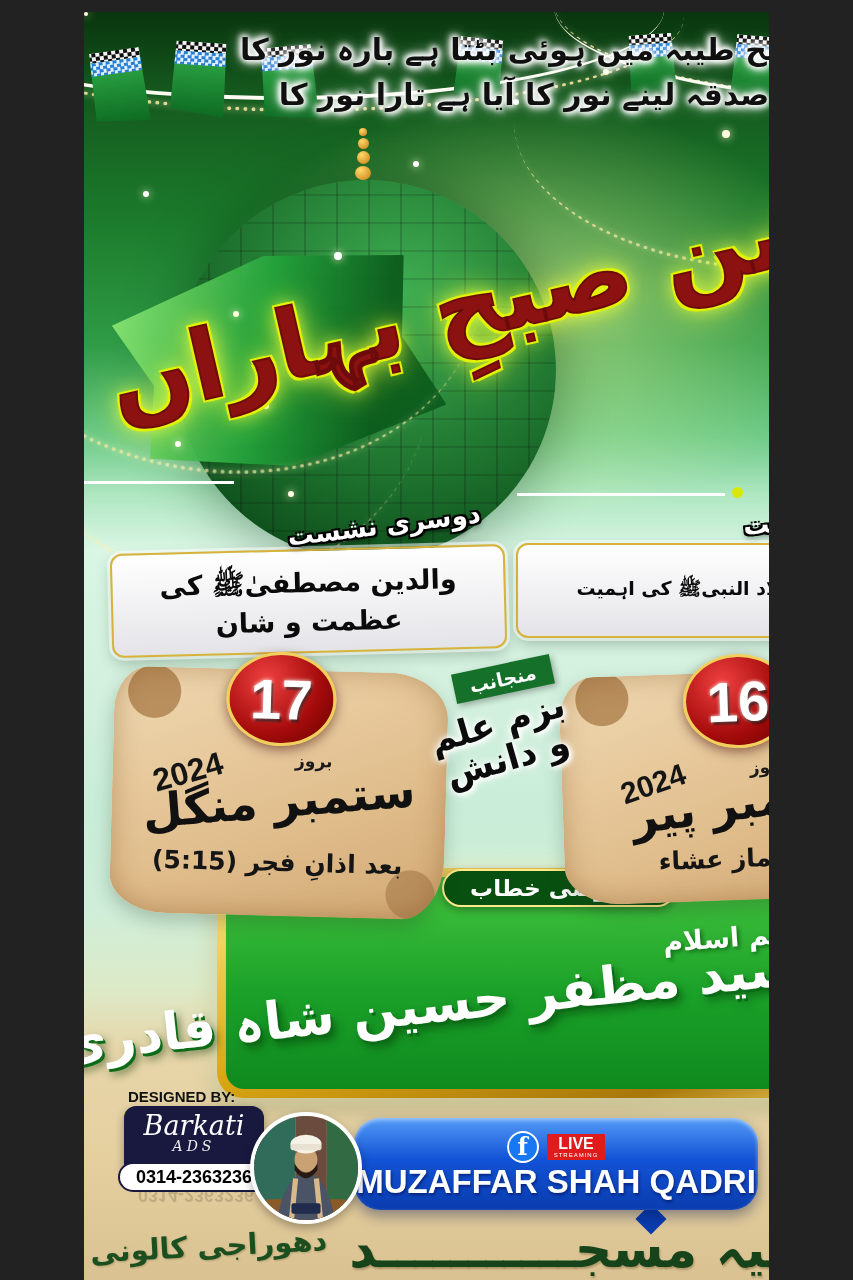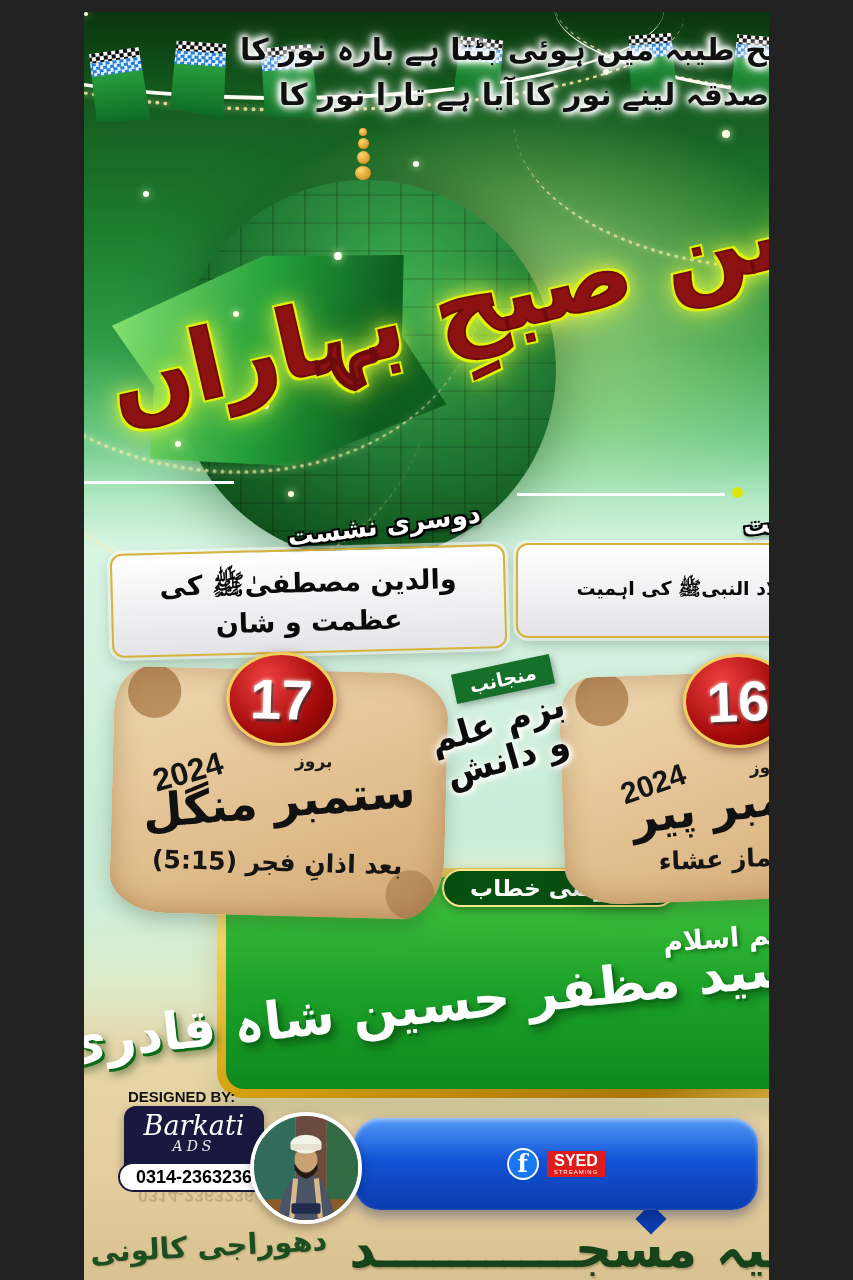--- a/index.html
+++ b/index.html
@@ -298,24 +298,25 @@
       <ellipse cx="50" cy="27" rx="15" ry="9" fill="#f5f2e8"></ellipse>
       <rect x="35" y="27" width="30" height="6" rx="3" fill="#e7e2d2"></rect>
       <rect x="36" y="84" width="28" height="10" rx="2" fill="#1f2c4e"></rect>
     </svg>
   </div>
 
   <div class="live-banner">
     <div class="lb-row1">
       <div class="fb-circle">f</div>
       <div class="live-badge">
-        <span class="live-word">SYED</span>
+        <span class="live-word">LIVE</span>
         <span class="streaming-word">STREAMING</span>
       </div>
     </div>
+    <div class="lb-name2">MUZAFFAR SHAH QADRI</div>
   </div>
   <div class="banner-tail"></div>
 
   <div class="venue-tag">
     <span>بمقام</span>
   </div>
   <div class="venue-strip">
     <span class="venue-name">حبیبیہ مسجـــــــــــد</span>
     <span class="venue-addr">دھوراجی کالونی کراچی</span>
   </div>

